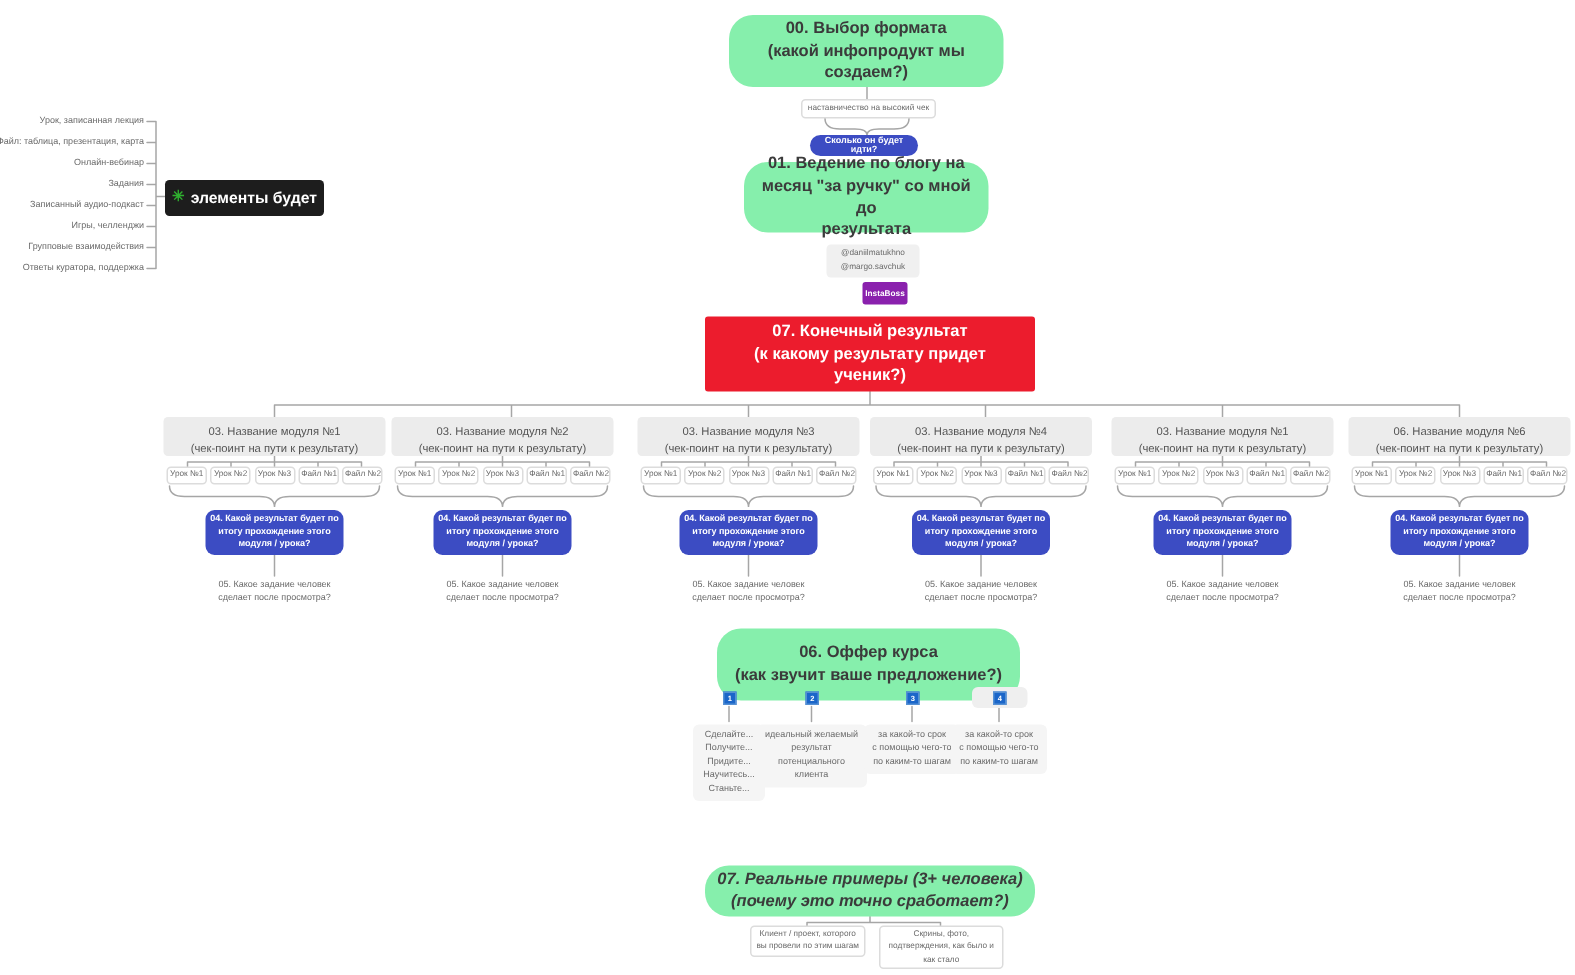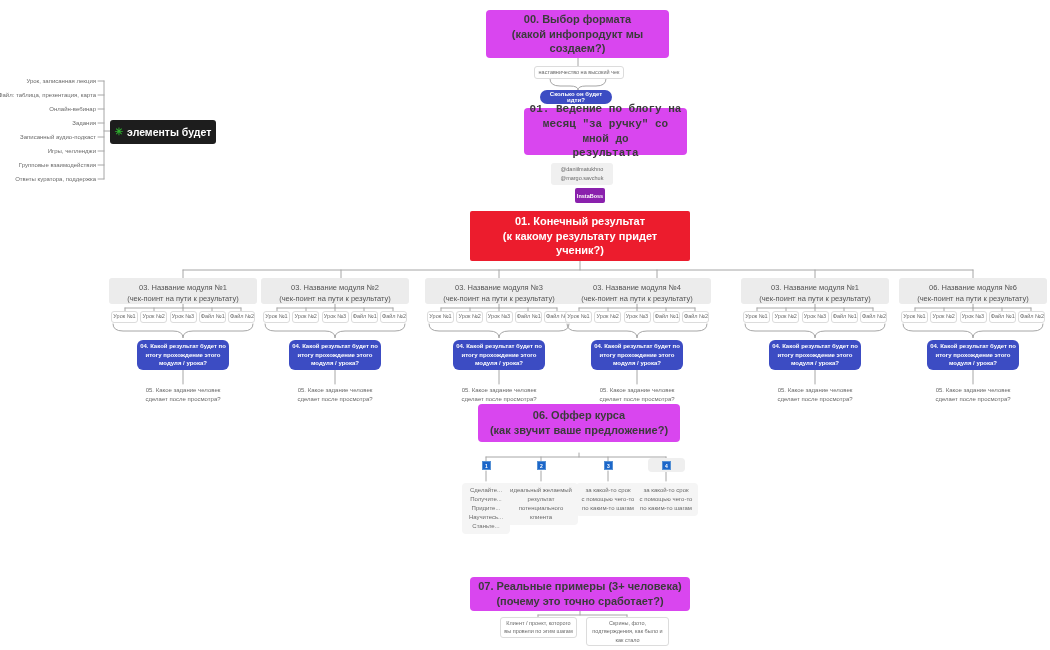--- a/index.html
+++ b/index.html
@@ -5,21 +5,21 @@
   * { margin:0; padding:0; box-sizing:border-box; }
   html,body { background:#fff; font-family:"Liberation Sans", sans-serif; }
   #canvas { position:relative; width:1050px; height:650px; background:#fff; overflow:hidden; }
 
   svg.lines { position:absolute; left:0; top:0; z-index:0; }
   .ln { stroke:#a6a6a6; stroke-width:1; fill:none; stroke-linecap:round; }
 
   .node { position:absolute; z-index:2; display:flex; align-items:center; justify-content:center;
           text-align:center; white-space:pre-line; }
 
-  .graybox { background:#d946ef; border-radius:4px; color:#3b3b3b; font-weight:bold;
+  .graybox { background:#86efac; border-radius:16px; color:#3b3b3b; font-weight:bold;
              font-size:11px; line-height:1.32; padding:3px 4px; }
   .redbox  { background:#ec1c2d; color:#ffffff; font-weight:bold; font-size:11px;
              line-height:1.32; border-radius:2px; padding:3px 4px; }
   .chiplabel { background:#ffffff; border:1px solid #dcdcdc; border-radius:3px;
                color:#6a6a6a; font-size:5.5px; line-height:1.5; padding:1px 3px; }
   .pill { background:#3c4cc3; color:#fff; font-weight:bold; font-size:6px;
           border-radius:7px; padding:2px 6px; }
   .softgray { background:#f0f0f0; border-radius:3px; color:#6a6a6a; font-size:5.5px;
               line-height:1.6; padding:2px 3px; }
   .brandbtn { background:#8a21ad; color:#fff; font-weight:bold; font-size:5.5px;
@@ -98,30 +98,30 @@
   <div class="legend-item" style="top:174px">Ответы куратора, поддержка</div>
 
   <div class="node graybox" style="left:486px; top:10px; width:183px; height:48px;">00. Выбор формата
 (какой инфопродукт мы
 создаем?)</div>
 
   <div class="node chiplabel" style="left:534px; top:66px; width:90px; height:13px;">наставничество на высокий чек</div>
 
   <div class="node pill" style="left:540px; top:90px; width:72px; height:14px;">Сколько он будет идти?</div>
 
-  <div class="node graybox" style="left:524px; top:108px; width:163px; height:47px;font-family:Liberation Mono, monospace;">01. Ведение по блогу на
+  <div class="node graybox" style="left:496px; top:108px; width:163px; height:47px;">01. Ведение по блогу на
 месяц "за ручку" со мной до
 результата</div>
 
   <div class="node softgray" style="left:551px; top:163px; width:62px; height:22px;">@daniilmatukhno
 @margo.savchuk</div>
 
   <div class="node brandbtn" style="left:575px; top:188px; width:30px; height:15px;">InstaBoss</div>
 
-  <div class="node redbox" style="left:470px; top:211px; width:220px; height:50px;">01. Конечный результат
+  <div class="node redbox" style="left:470px; top:211px; width:220px; height:50px;">07. Конечный результат
 (к какому результату придет
 ученик?)</div>
 
   <div class="module" style="left:104px">
     <svg width="158" height="130">
       <path class="ln" d="M79,26 V30 M21,30 H137 M21,30 V33 M50,30 V33 M79,30 V33 M108,30 V33 M137,30 V33"></path>
       <path class="ln" d="M9,46 Q9,53 19,53 L69,53 Q79,53 79,60 Q79,53 89,53 L139,53 Q149,53 149,46"></path>
       <path class="ln" d="M79,92 V106"></path>
     </svg>
     <div class="mod-box">
@@ -183,21 +183,21 @@
       <span class="chip">Файл №1</span>
       <span class="chip">Файл №2</span>
     </div>
     <div class="result-box">04. Какой результат будет по
 итогу прохождение этого
 модуля / урока?</div>
     <div class="task-note">05. Какое задание человек
 сделает после просмотра?</div>
   </div>
 
-  <div class="module" style="left:558px">
+  <div class="module" style="left:575px">
     <svg width="158" height="130">
       <path class="ln" d="M79,26 V30 M21,30 H137 M21,30 V33 M50,30 V33 M79,30 V33 M108,30 V33 M137,30 V33"></path>
       <path class="ln" d="M9,46 Q9,53 19,53 L69,53 Q79,53 79,60 Q79,53 89,53 L139,53 Q149,53 149,46"></path>
       <path class="ln" d="M79,92 V106"></path>
     </svg>
     <div class="mod-box">
       <div>03. Название модуля №4</div>
       <div>(чек-поинт на пути к результату)</div>
     </div>
     <div class="lessons">
@@ -255,21 +255,21 @@
       <span class="chip">Файл №1</span>
       <span class="chip">Файл №2</span>
     </div>
     <div class="result-box">04. Какой результат будет по
 итогу прохождение этого
 модуля / урока?</div>
     <div class="task-note">05. Какое задание человек
 сделает после просмотра?</div>
   </div>
 
-  <div class="node graybox" style="left:478px; top:404px; width:202px; height:38px;">06. Оффер курса
+  <div class="node graybox" style="left:478px; top:419px; width:202px; height:48px;">06. Оффер курса
 (как звучит ваше предложение?)</div>
 
   <div class="sq-pill"></div>
   <div class="sq" style="left:482px">1</div>
   <div class="sq" style="left:537px">2</div>
   <div class="sq" style="left:604px">3</div>
   <div class="sq" style="left:662px">4</div>
 
   <div class="step-text" style="left:462px; width:48px;">Сделайте...
 Получите...
@@ -279,21 +279,21 @@
   <div class="step-text" style="left:504px; width:74px;">идеальный желаемый
 результат потенциального
 клиента</div>
   <div class="step-text" style="left:576px; width:64px;">за какой-то срок
 с помощью чего-то
 по каким-то шагам</div>
   <div class="step-text" style="left:634px; width:64px;">за какой-то срок
 с помощью чего-то
 по каким-то шагам</div>
 
-  <div class="node graybox" style="left:470px; top:577px; width:220px; height:34px;">07. Реальные примеры (3+ человека)
+  <div class="node graybox" style="left:470px; top:577px; width:220px; height:34px;font-style:italic;">07. Реальные примеры (3+ человека)
 (почему это точно сработает?)</div>
 
   <div class="node chiplabel" style="left:500px; top:617px; width:77px;">Клиент / проект, которого
 вы провели по этим шагам</div>
   <div class="node chiplabel" style="left:586px; top:617px; width:83px;">Скрины, фото,
 подтверждения, как было и
 как стало</div>
 
 </div>
 

